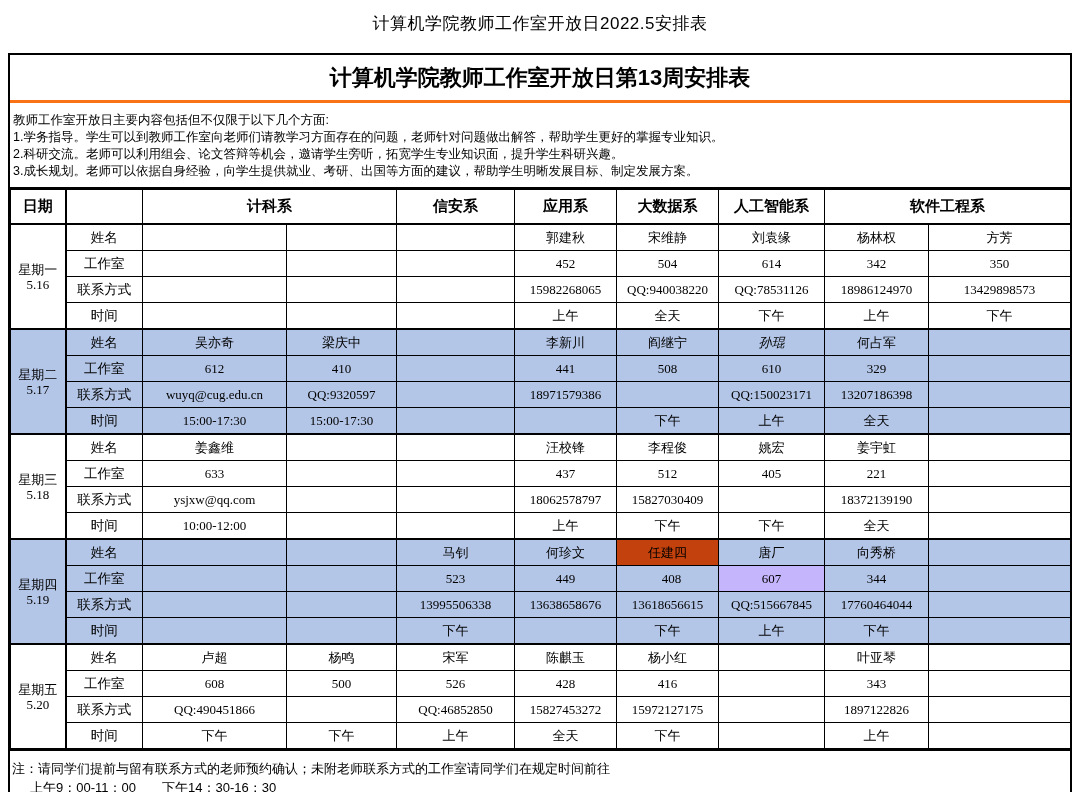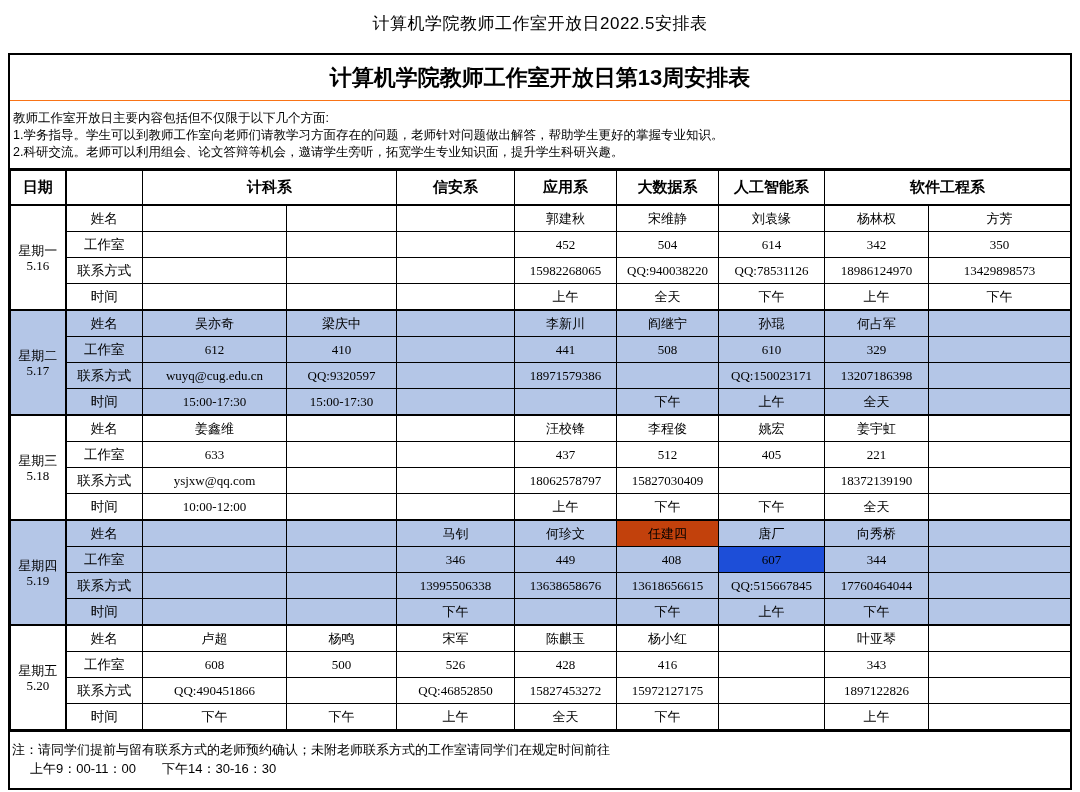--- a/index.html
+++ b/index.html
@@ -10,21 +10,21 @@
   .page-title{
     position:absolute;top:12px;left:0;width:100%;text-align:center;
     font-size:17px;font-weight:500;letter-spacing:.5px;
   }
   .sheet{
     position:absolute;top:53px;left:8px;width:1060px;
     border:2px solid #000;background:#fff;
   }
   .sheet-title{
     height:45px;line-height:46px;text-align:center;
-    font-size:22px;font-weight:bold;border-bottom:1px solid #f97316;
+    font-size:22px;font-weight:bold;border-bottom:3px solid #f97316;
   }
   .intro{
     border-bottom:2px solid #000;
     padding:9px 3px 7px 3px;font-size:12.5px;line-height:17px;
   }
   table.schedule{border-collapse:collapse;table-layout:fixed;width:100%;}
   table.schedule th,table.schedule td{
     border:1px solid #000;text-align:center;padding:0;
     overflow:hidden;white-space:nowrap;
   }
@@ -55,20 +55,21 @@
 
 <div class="page-title">计算机学院教师工作室开放日2022.5安排表</div>
 
 <div class="sheet">
   <div class="sheet-title">计算机学院教师工作室开放日第13周安排表</div>
 
   <div class="intro">
     <div>教师工作室开放日主要内容包括但不仅限于以下几个方面:</div>
     <div>1.学务指导。学生可以到教师工作室向老师们请教学习方面存在的问题，老师针对问题做出解答，帮助学生更好的掌握专业知识。</div>
     <div>2.科研交流。老师可以利用组会、论文答辩等机会，邀请学生旁听，拓宽学生专业知识面，提升学生科研兴趣。</div>
+    <div>3.成长规划。老师可以依据自身经验，向学生提供就业、考研、出国等方面的建议，帮助学生明晰发展目标、制定发展方案。</div>
   </div>
 
   <table class="schedule">
     <colgroup>
       <col class="c0">
         <col class="c1">
         <col class="c2">
         <col class="c3">
         <col class="c4">
       <col class="c5">
@@ -142,21 +143,21 @@
           <td rowspan="4" class="date-cell" style="background: rgb(180, 198, 231);">
             <div>星期二</div>
             <div>5.17</div>
           </td>
           <td class="label-cell" style="background: rgb(180, 198, 231);">姓名</td>
           <td style="background: rgb(180, 198, 231);">吴亦奇</td>
           <td style="background: rgb(180, 198, 231); text-align: center;">梁庆中</td>
           <td style="background: rgb(180, 198, 231);"></td>
           <td style="background: rgb(180, 198, 231);">李新川</td>
           <td style="background: rgb(180, 198, 231);">阎继宁</td>
-          <td style="background: rgb(180, 198, 231);">孙琨</td>
+          <td style="background: rgb(180, 198, 231); font-style: italic;">孙琨</td>
           <td style="background: rgb(180, 198, 231);">何占军</td>
           <td style="background: rgb(180, 198, 231);"></td>
         </tr>
         <tr>
           <td class="label-cell" style="background: rgb(180, 198, 231);">工作室</td>
           <td style="background: rgb(180, 198, 231);">612</td>
           <td style="background: rgb(180, 198, 231); margin-top: 20px;">410</td>
           <td style="background: rgb(180, 198, 231);"></td>
           <td style="background: rgb(180, 198, 231);">441</td>
           <td style="background: rgb(180, 198, 231);">508</td>
@@ -246,24 +247,24 @@
           <td style="background: rgb(180, 198, 231);">何珍文</td>
           <td style="background: #c2410c;">任建四</td>
           <td style="background: rgb(180, 198, 231);">唐厂</td>
           <td style="background: rgb(180, 198, 231);">向秀桥</td>
           <td style="background: rgb(180, 198, 231);"></td>
         </tr>
         <tr>
           <td class="label-cell" style="background: rgb(180, 198, 231);">工作室</td>
           <td style="background: rgb(180, 198, 231);"></td>
           <td style="background: rgb(180, 198, 231);"></td>
-          <td style="background: rgb(180, 198, 231);">346</td>
+          <td style="background: rgb(180, 198, 231);">523</td>
           <td style="background: rgb(180, 198, 231);">449</td>
           <td style="background: rgb(180, 198, 231); padding-left: 8px;">408</td>
-          <td style="background: #1d4ed8;">607</td>
+          <td style="background: #c4b5fd;">607</td>
           <td style="background: rgb(180, 198, 231);">344</td>
           <td style="background: rgb(180, 198, 231);"></td>
         </tr>
         <tr>
           <td class="label-cell" style="background: rgb(180, 198, 231);">联系方式</td>
           <td style="background: rgb(180, 198, 231);"></td>
           <td style="background: rgb(180, 198, 231);"></td>
           <td style="background: rgb(180, 198, 231);">13995506338</td>
           <td style="background: rgb(180, 198, 231);">13638658676</td>
           <td style="background: rgb(180, 198, 231);">13618656615</td>

